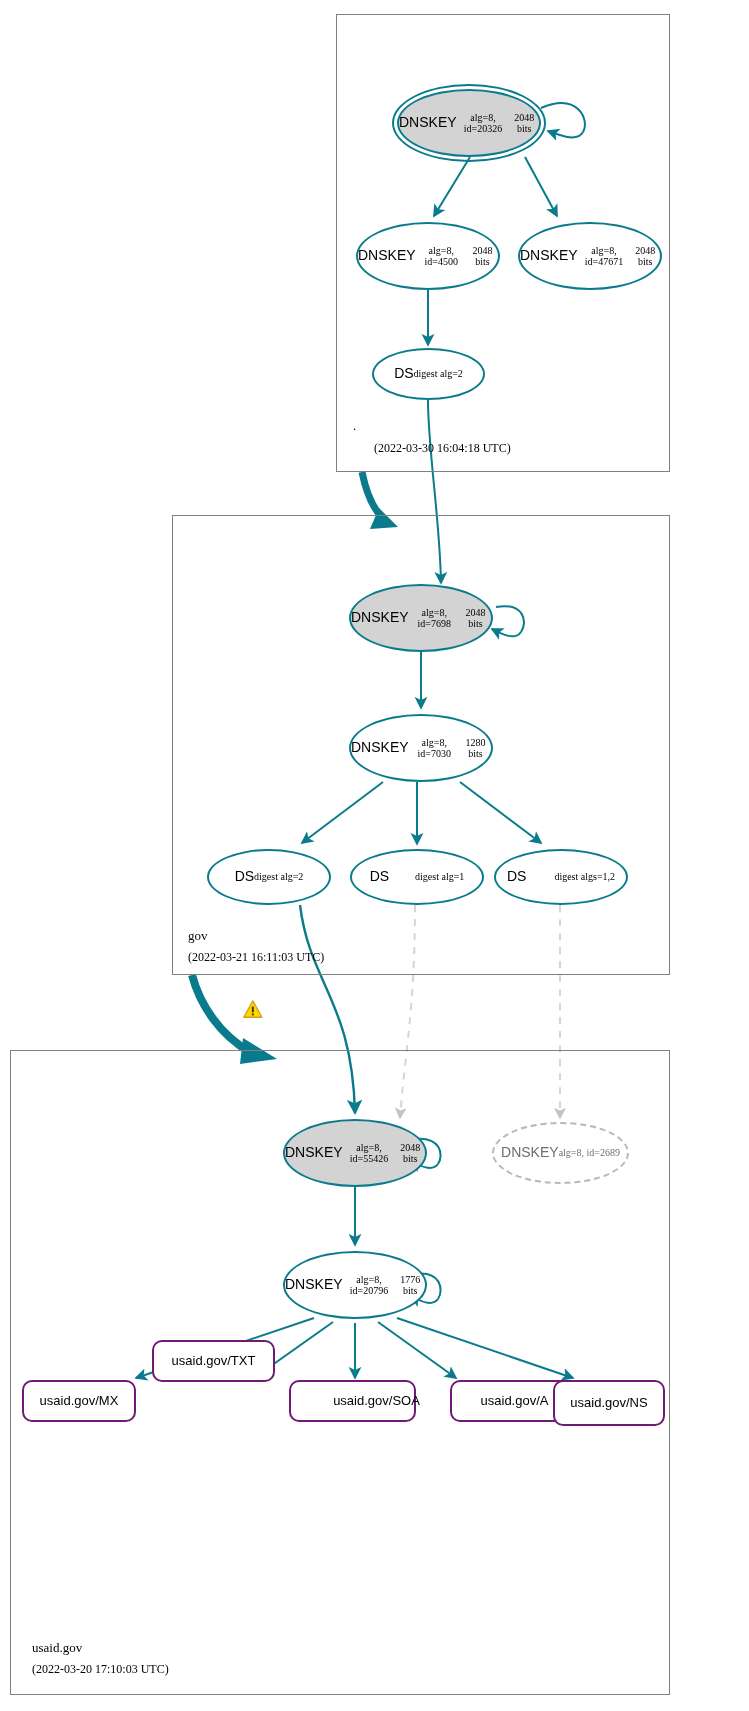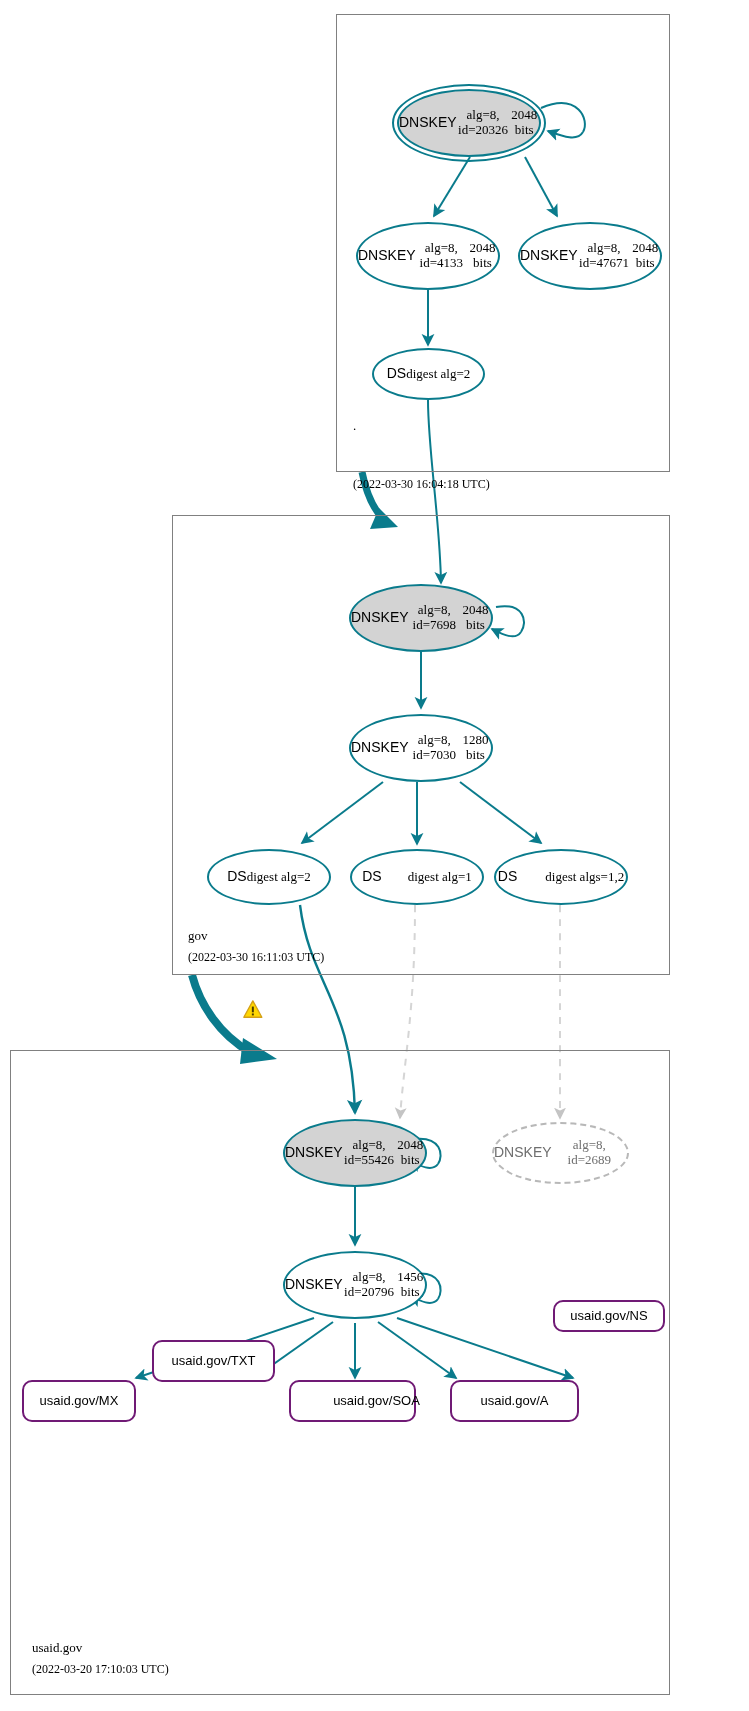--- a/index.html
+++ b/index.html
@@ -76,21 +76,21 @@
     border-radius: 10px;
     background: #ffffff;
   }
   .t1 {
     font-family: "Liberation Sans", sans-serif;
     font-size: 14px;
     color: #000000;
   }
   .t2 {
     font-family: "Liberation Serif", serif;
-    font-size: 13px;
+    font-size: 10px;
     color: #000000;
   }
   .rrset-label {
     font-family: "Liberation Sans", sans-serif;
     font-size: 13px;
     color: #000000;
     white-space: nowrap;
   }
   .node-inner { pointer-events: none; }
 </style>
@@ -182,40 +182,40 @@
   </g>
   <g transform="translate(570,857) scale(0.8)">
     <path d="M12,1 L23,21 L1,21 Z" fill="#ffd700" stroke="#d4a017" stroke-width="1.6" stroke-linejoin="round"></path>
     <rect x="10.8" y="8" width="2.4" height="7" fill="#4a3a00"></rect>
     <rect x="10.8" y="16.4" width="2.4" height="2.4" fill="#4a3a00"></rect>
   </g>
 </svg>
 
 <div class="zone-box" style="left:336px; top:14px; width:334px; height:458px;"></div>
 <div class="zone-label zone-name" style="left:353px; top:418px;">.</div>
-<div class="zone-label zone-time" style="left:353px; top:441px;margin-top:36px;">(2022-03-30 16:04:18 UTC)</div>
+<div class="zone-label zone-time" style="left:374px; top:441px;">(2022-03-30 16:04:18 UTC)</div>
 
 <div class="zone-box" style="left:172px; top:515px; width:498px; height:460px;"></div>
 <div class="zone-label zone-name" style="left:188px; top:928px;">gov</div>
-<div class="zone-label zone-time" style="left:188px; top:950px;">(2022-03-30 16:11:03 UTC)</div>
+<div class="zone-label zone-time" style="left:188px; top:950px;">(2022-03-21 16:11:03 UTC)</div>
 
 <div class="zone-box" style="left:10px; top:1050px; width:660px; height:645px;"></div>
 <div class="zone-label zone-name" style="left:32px; top:1640px;">usaid.gov</div>
 <div class="zone-label zone-time" style="left:32px; top:1662px;">(2022-03-20 17:10:03 UTC)</div>
 
 <div class="sep-outer" style="left:392px; top:84px; width:154px; height:78px;"></div>
 <div class="node ellipse ell-solid ell-secure-fill" style="left:397px; top:89px; width:144px; height:68px;">
   <div class="t1 node-inner">DNSKEY</div>
   <div class="t2 node-inner">alg=8, id=20326</div>
   <div class="t2 node-inner">2048 bits</div>
 </div>
 
 <div class="node ellipse ell-solid" style="left:356px; top:222px; width:144px; height:68px;">
   <div class="t1 node-inner">DNSKEY</div>
-  <div class="t2 node-inner">alg=8, id=4133</div>
+  <div class="t2 node-inner">alg=8, id=4500</div>
   <div class="t2 node-inner">2048 bits</div>
 </div>
 
 <div class="node ellipse ell-solid" style="left:518px; top:222px; width:144px; height:68px;">
   <div class="t1 node-inner">DNSKEY</div>
   <div class="t2 node-inner">alg=8, id=47671</div>
   <div class="t2 node-inner">2048 bits</div>
 </div>
 
 <div class="node ellipse ell-solid" style="left:372px; top:348px; width:113px; height:52px;">
@@ -257,30 +257,30 @@
 </div>
 
 <div class="node ellipse ell-dashed" style="left:492px; top:1122px; width:137px; height:62px; color:#8a8a8a;">
   <div class="t1 node-inner" style="color:#6e6e6e;">DNSKEY</div>
   <div class="t2 node-inner" style="color:#6e6e6e;text-align:center;">alg=8, id=2689</div>
 </div>
 
 <div class="node ellipse ell-solid" style="left:283px; top:1251px; width:144px; height:68px;">
   <div class="t1 node-inner">DNSKEY</div>
   <div class="t2 node-inner">alg=8, id=20796</div>
-  <div class="t2 node-inner">1456 bits</div>
+  <div class="t2 node-inner">1776 bits</div>
 </div>
 
 <div class="node rrset" style="left:22px; top:1380px; width:114px; height:42px;">
   <div class="rrset-label node-inner">usaid.gov/MX</div>
 </div>
 <div class="node rrset" style="left:152px; top:1340px; width:123px; height:42px;">
   <div class="rrset-label node-inner">usaid.gov/TXT</div>
 </div>
 <div class="node rrset" style="left:289px; top:1380px; width:127px; height:42px;padding-left:48px;">
   <div class="rrset-label node-inner">usaid.gov/SOA</div>
 </div>
 <div class="node rrset" style="left:450px; top:1380px; width:129px; height:42px;">
   <div class="rrset-label node-inner">usaid.gov/A</div>
 </div>
-<div class="node rrset" style="left:553px; top:1300px; width:112px; height:32px;">
+<div class="node rrset" style="left:553px; top:1380px; width:112px; height:46px;">
   <div class="rrset-label node-inner">usaid.gov/NS</div>
 </div>
 
 </body></html>

